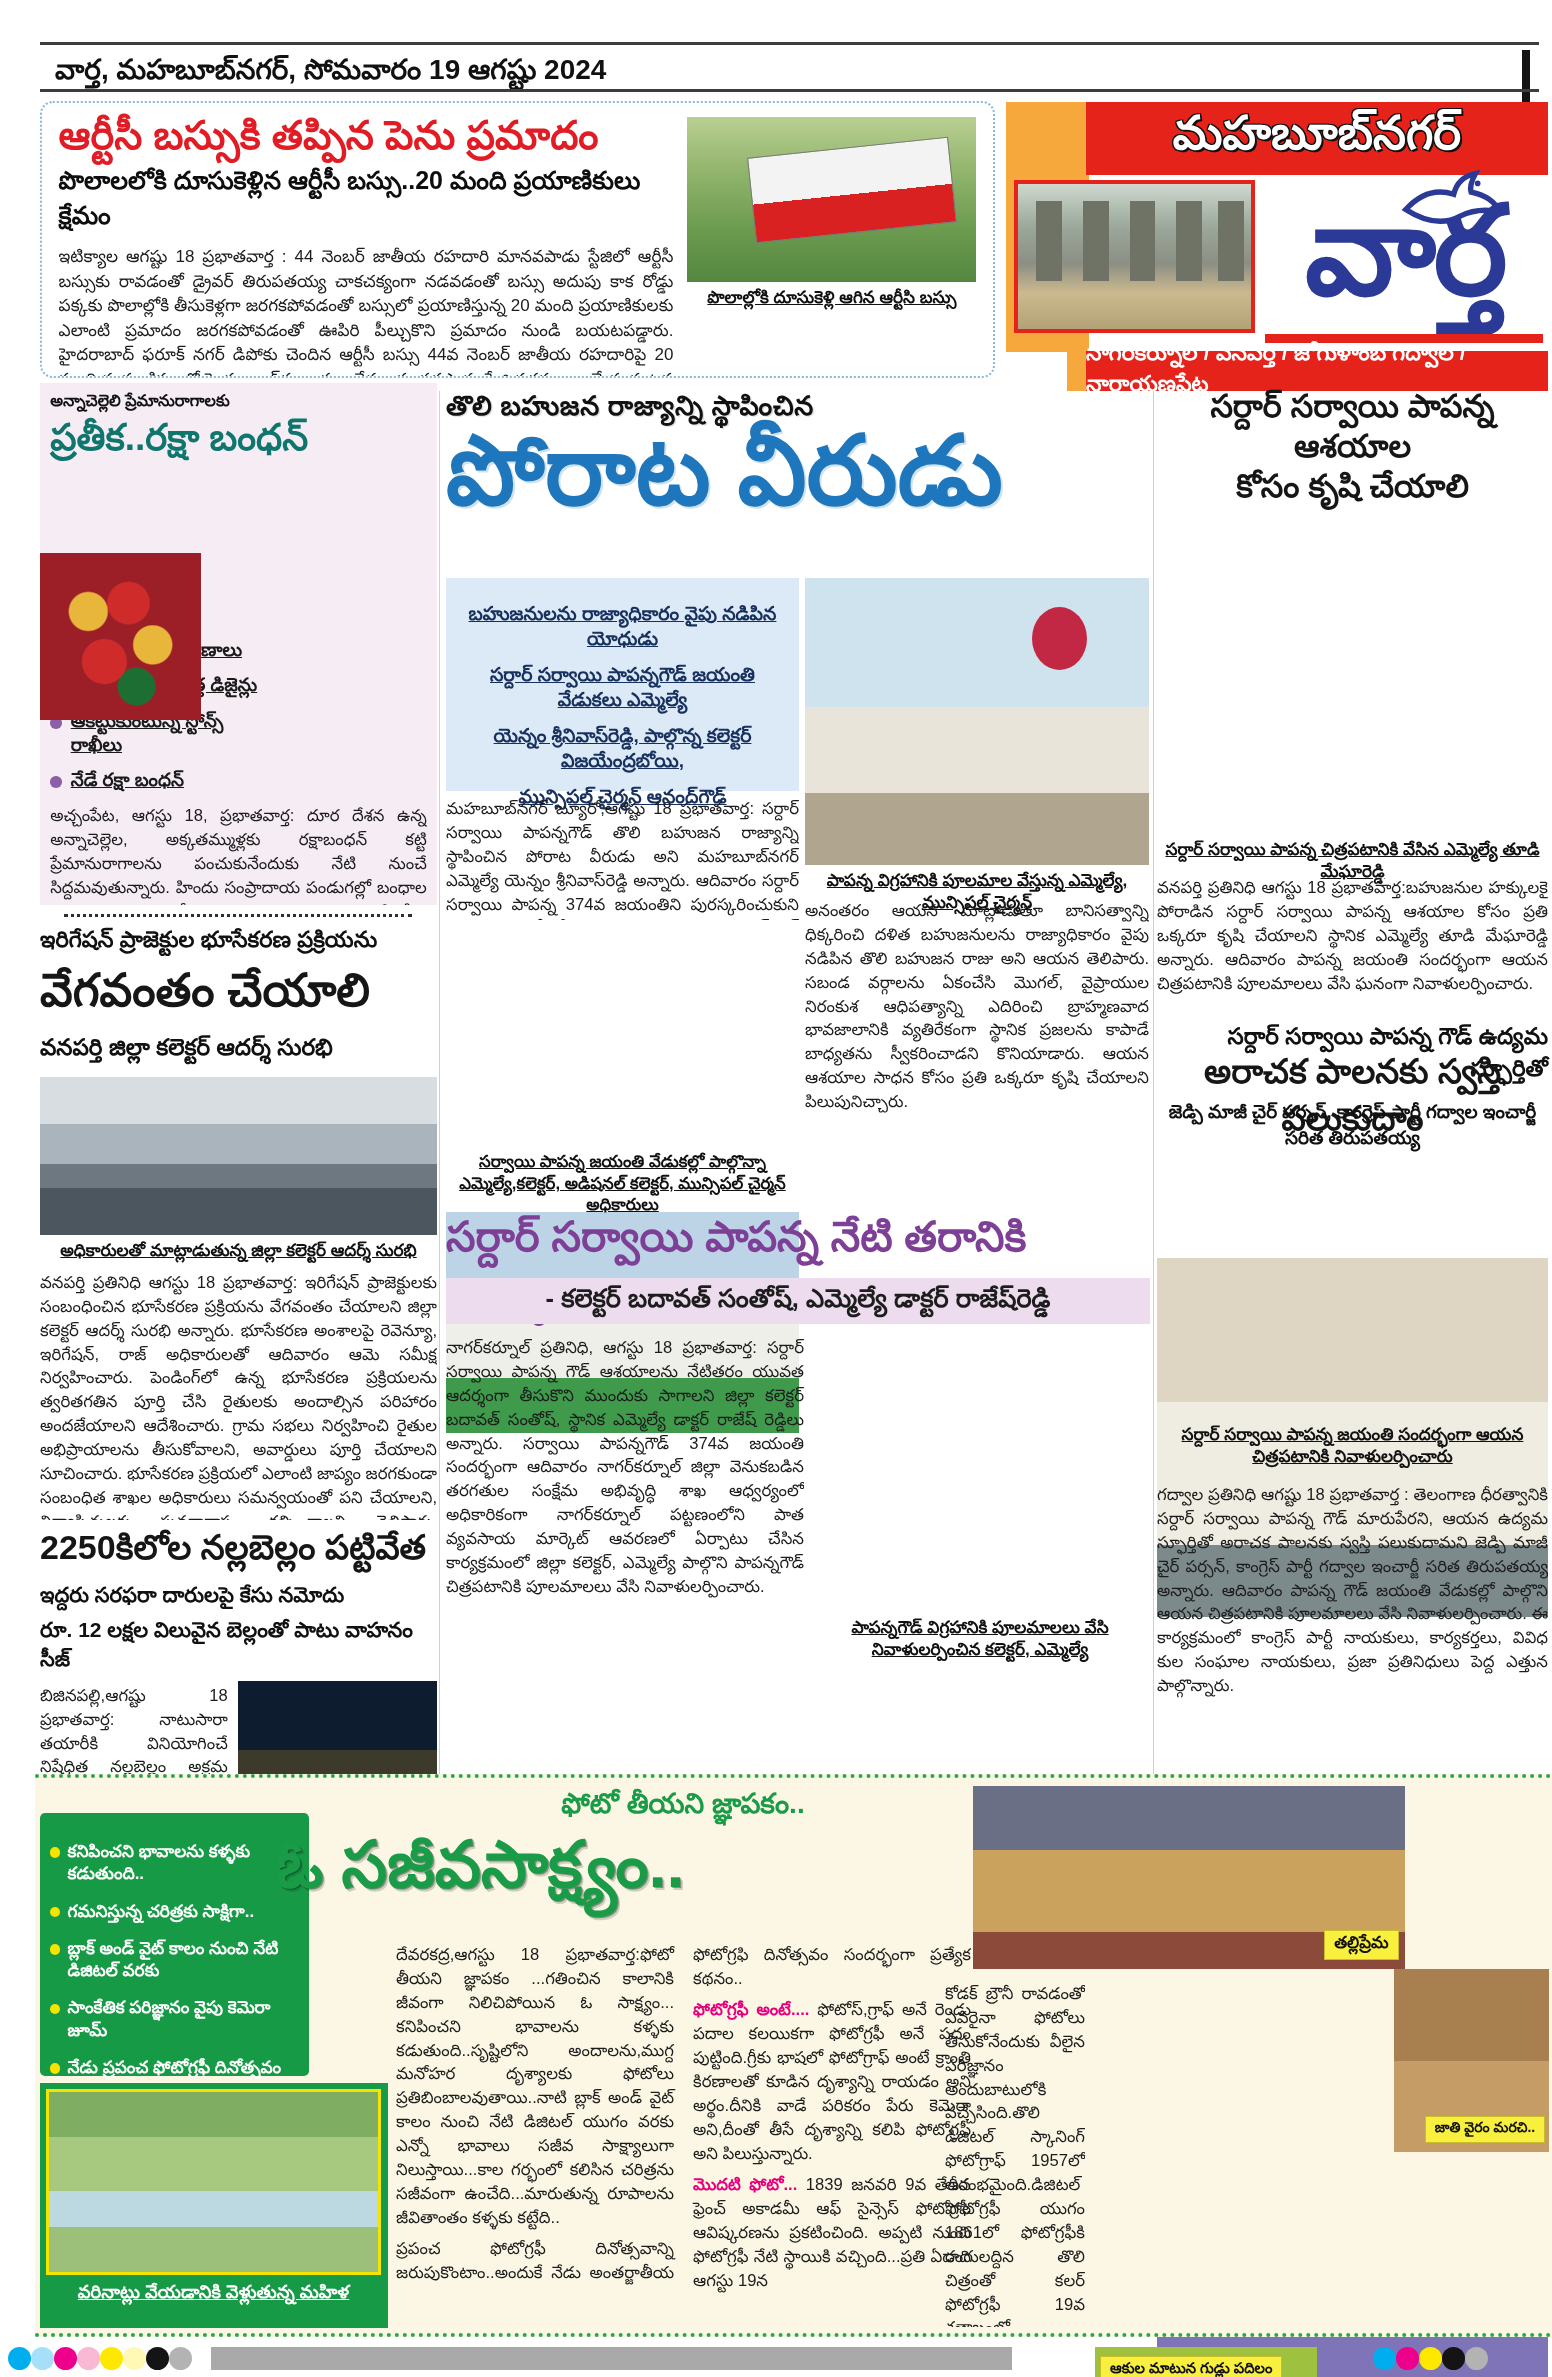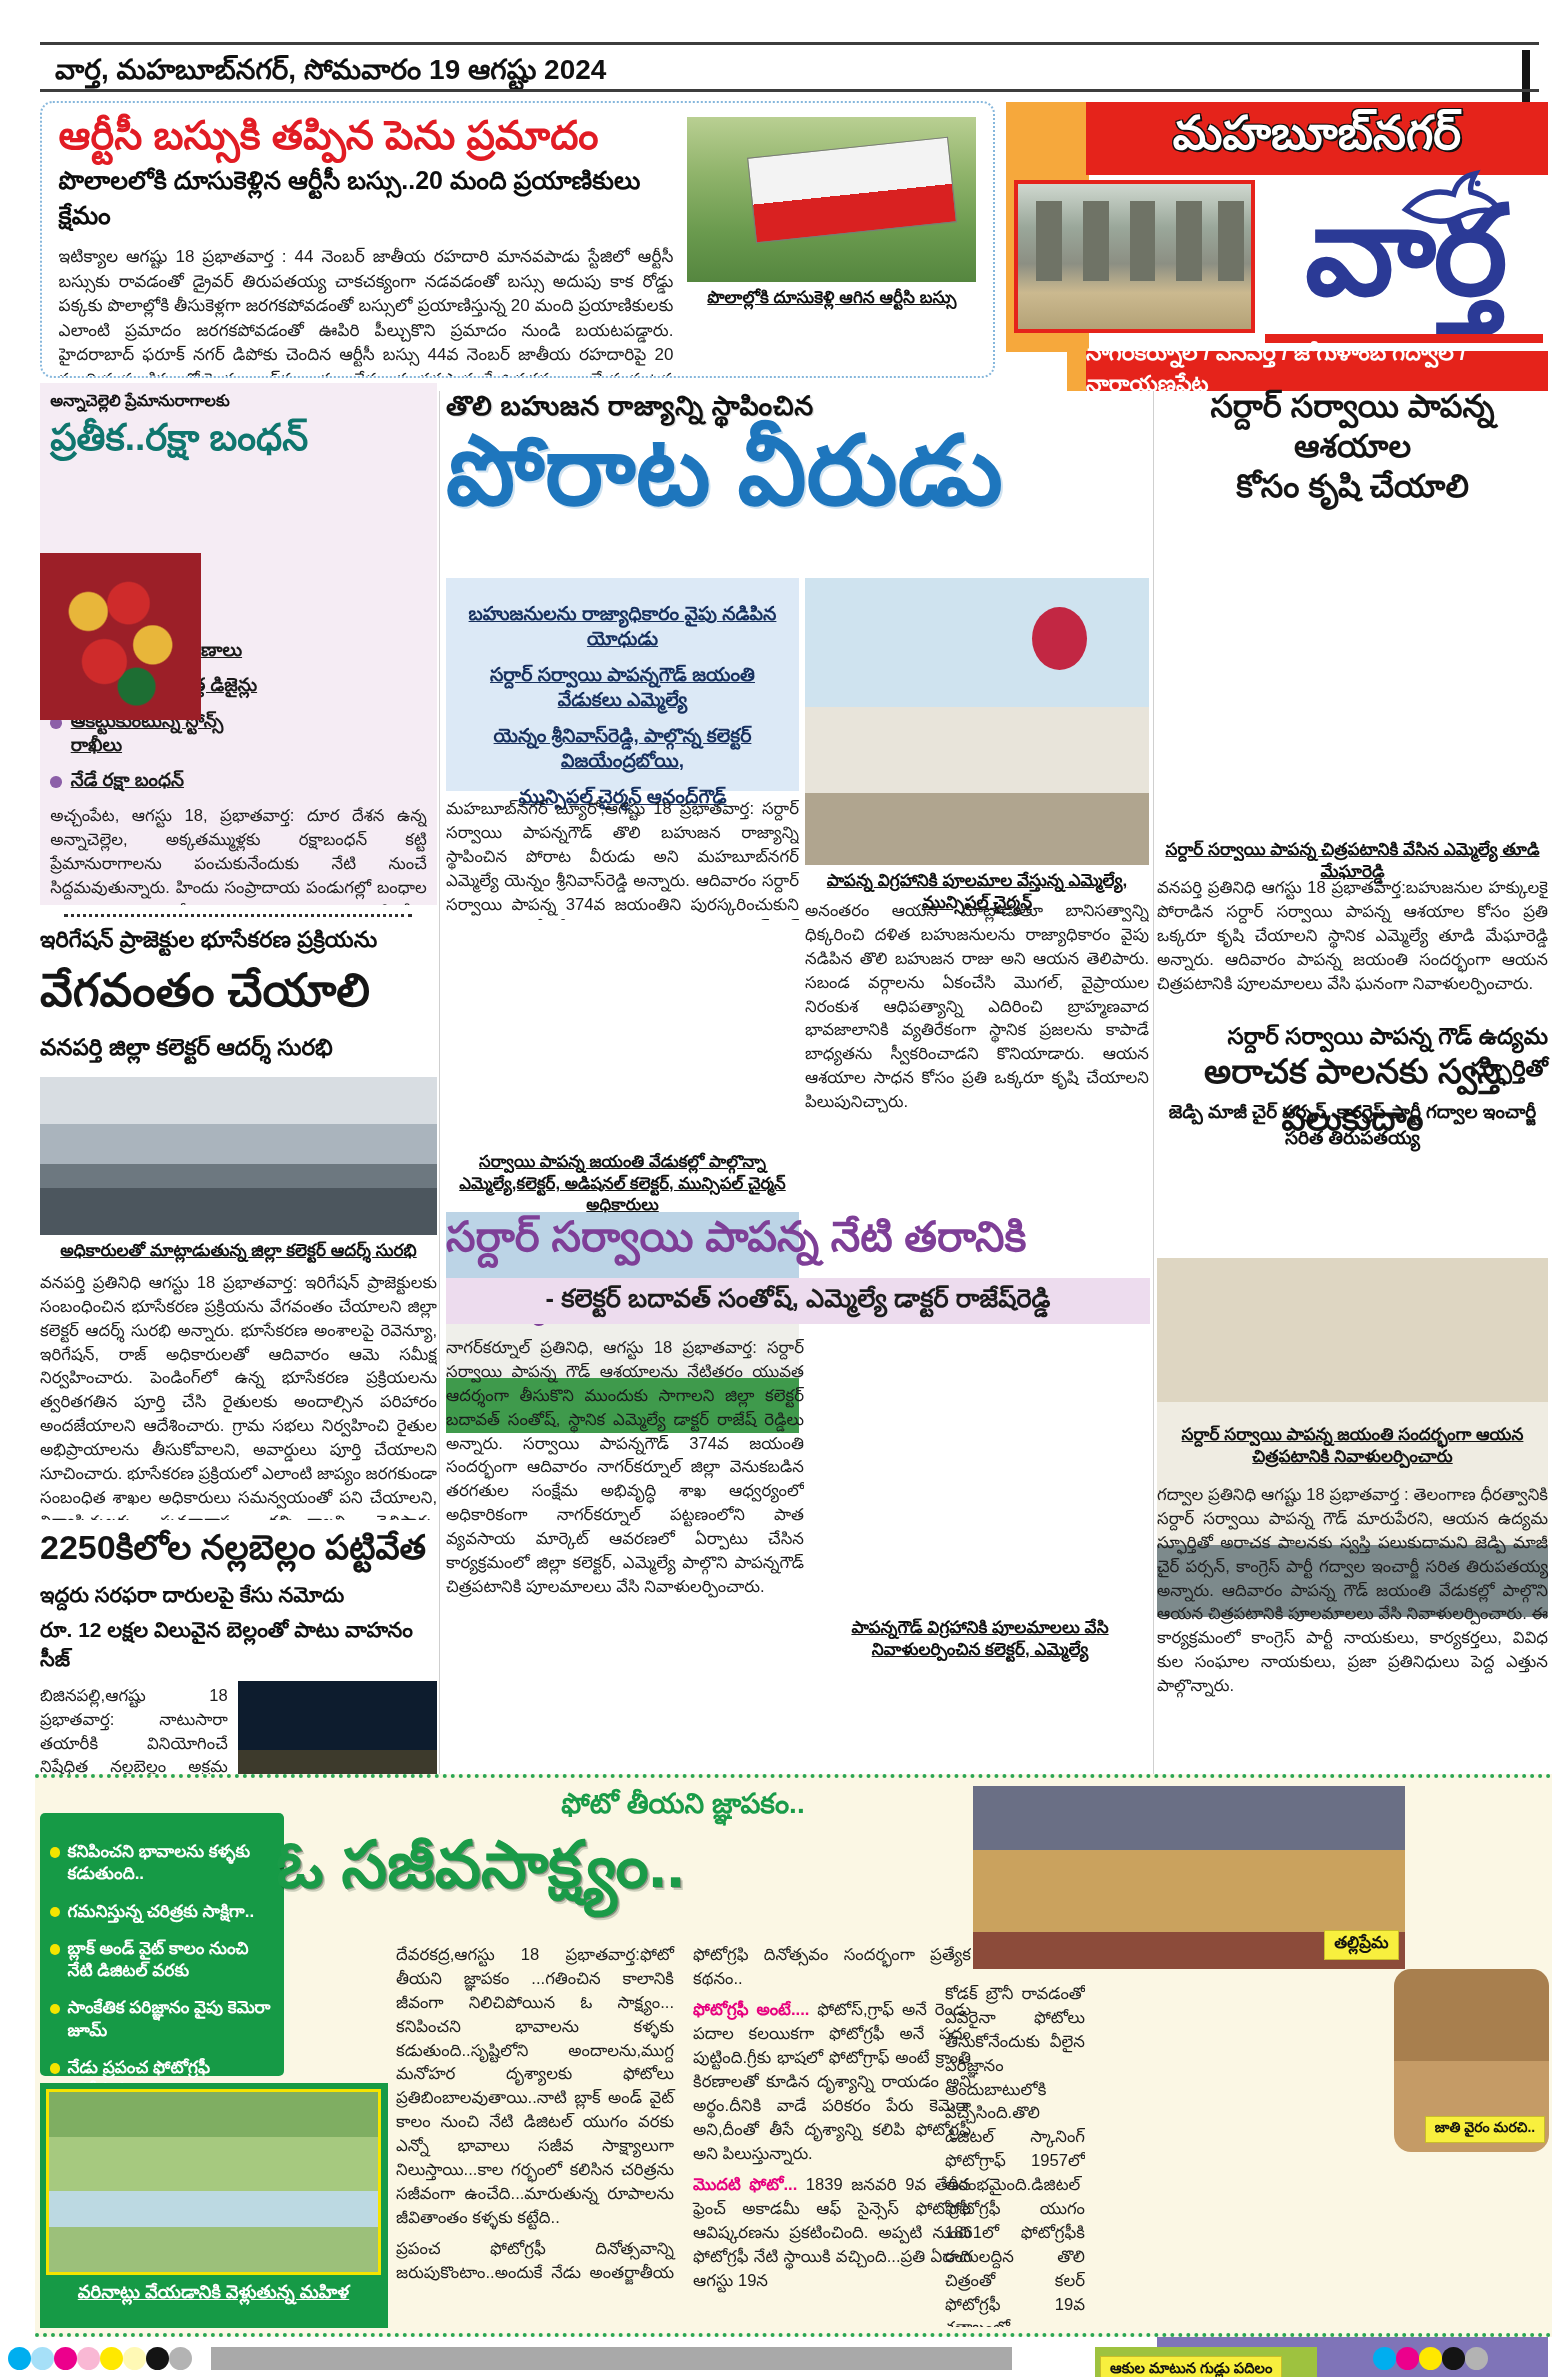--- a/index.html
+++ b/index.html
@@ -209,21 +209,21 @@
   <p class="abs body-text" style="left:1157px; top:876px; width:391px; height:140px;">వనపర్తి ప్రతినిధి ఆగస్టు 18 ప్రభాతవార్త:బహుజనుల హక్కులకై పోరాడిన సర్దార్ సర్వాయి పాపన్న ఆశయాల కోసం ప్రతి ఒక్కరూ కృషి చేయాలని స్థానిక ఎమ్మెల్యే తూడి మేఘారెడ్డి అన్నారు. ఆదివారం పాపన్న జయంతి సందర్భంగా ఆయన చిత్రపటానికి పూలమాలలు వేసి ఘనంగా నివాళులర్పించారు.</p>
 
   <div class="abs kicker" style="left:1157px; top:1023px; width:391px; font-size:23px; text-align:right;">సర్దార్ సర్వాయి పాపన్న గౌడ్ ఉద్యమ స్ఫూర్తితో</div>
   <h1 class="abs sec-headline" style="left:1157px; top:1052px; width:391px; font-size:34px; text-align:center;">అరాచక పాలనకు స్వస్తి పలుకుదాం</h1>
   <div class="abs kicker" style="left:1157px; top:1101px; width:391px; font-size:18.5px; text-align:center;">జెడ్పి మాజీ చైర్ పర్సన్, కాంగ్రెస్ పార్టీ గద్వాల ఇంచార్జీ సరిత తిరుపతయ్య</div>
   <div class="abs ph ph-arachaka" style="left:1157px; top:1130px; width:391px; height:287px;"></div>
   <div class="abs caption" style="left:1157px; top:1424px; width:391px;">సర్దార్ సర్వాయి పాపన్న జయంతి సందర్భంగా ఆయన చిత్రపటానికి నివాళులర్పించారు</div>
   <p class="abs body-text" style="left:1157px; top:1483px; width:391px; height:294px;">గద్వాల ప్రతినిధి ఆగష్టు 18 ప్రభాతవార్త : తెలంగాణ ధీరత్వానికి సర్దార్ సర్వాయి పాపన్న గౌడ్ మారుపేరని, ఆయన ఉద్యమ స్ఫూర్తితో అరాచక పాలనకు స్వస్తి పలుకుదామని జెడ్పి మాజీ చైర్ పర్సన్, కాంగ్రెస్ పార్టీ గద్వాల ఇంచార్జీ సరిత తిరుపతయ్య అన్నారు. ఆదివారం పాపన్న గౌడ్ జయంతి వేడుకల్లో పాల్గొని ఆయన చిత్రపటానికి పూలమాలలు వేసి నివాళులర్పించారు. ఈ కార్యక్రమంలో కాంగ్రెస్ పార్టీ నాయకులు, కార్యకర్తలు, వివిధ కుల సంఘాల నాయకులు, ప్రజా ప్రతినిధులు పెద్ద ఎత్తున పాల్గొన్నారు.</p>
 
   <section class="abs photo-sec" style="left:35px; top:1774px; width:1517px; height:563px;">
-    <div class="abs greenbox" style="left:4.5px; top:35px; width:244px; height:263px;">
+    <div class="abs greenbox" style="left:4.5px; top:35px; width:269px; height:263px;">
       <div class="gitem">
           <span class="gdot"></span>
           <span class="gtxt">కనిపించని భావాలను కళ్ళకు కడుతుంది..</span>
         </div>
       <div class="gitem">
           <span class="gdot"></span>
           <span class="gtxt">గమనిస్తున్న చరిత్రకు సాక్షిగా..</span>
         </div>
       <div class="gitem">
           <span class="gdot"></span>
@@ -251,21 +251,21 @@
       <p>దేవరకద్ర,ఆగస్టు 18 ప్రభాతవార్త:ఫోటో తీయని జ్ఞాపకం ...గతించిన కాలానికి జీవంగా నిలిచిపోయిన ఓ సాక్ష్యం... కనిపించని భావాలను కళ్ళకు కడుతుంది..సృష్టిలోని అందాలను,ముగ్ద మనోహర దృశ్యాలకు ఫోటోలు ప్రతిబింబాలవుతాయి..నాటి బ్లాక్ అండ్ వైట్ కాలం నుంచి నేటి డిజిటల్ యుగం వరకు ఎన్నో భావాలు సజీవ సాక్ష్యాలుగా నిలుస్తాయి...కాల గర్భంలో కలిసిన చరిత్రను సజీవంగా ఉంచేది...మారుతున్న రూపాలను జీవితాంతం కళ్ళకు కట్టేది..</p>
       <p style="margin-top:7.7px;">ప్రపంచ ఫోటోగ్రఫీ దినోత్సవాన్ని జరుపుకొంటాం..అందుకే నేడు అంతర్జాతీయ ఫోటోగ్రఫి దినోత్సవం సందర్భంగా ప్రత్యేక కథనం..</p>
       <p style="margin-top:7.7px;"><span class="pink-lead">ఫోటోగ్రఫీ అంటే....</span> <span>ఫోటోస్,గ్రాఫ్ అనే రెండు పదాల కలయికగా ఫోటోగ్రఫీ అనే పదం పుట్టింది.గ్రీకు భాషలో ఫోటోగ్రాఫ్ అంటే క్రాంతి కిరణాలతో కూడిన దృశ్యాన్ని రాయడం అని అర్థం.దీనికి వాడే పరికరం పేరు కెమెరా అని,దీంతో తీసే దృశ్యాన్ని కలిపి ఫోటోగ్రఫీ అని పిలుస్తున్నారు.</span></p>
       <p style="margin-top:7.7px;"><span class="pink-lead">మొదటి ఫోటో...</span> <span>1839 జనవరి 9వ తేదీన ఫ్రెంచ్ అకాడమీ ఆఫ్ సైన్సెస్ ఫోటోగ్రఫీ ఆవిష్కరణను ప్రకటించింది. అప్పటి నుంచి ఫోటోగ్రఫీ నేటి స్థాయికి వచ్చింది...ప్రతి ఏడాది ఆగస్టు 19న</span></p>
 
     </div>
 
     <div class="abs ph ph-hen" style="left:918px; top:7.7px; width:432px; height:183px;">
       <span class="chip" style="right:6.4px; bottom:9px;">తల్లిప్రేమ</span>
     </div>
-    <div class="abs ph ph-dogs" style="left:1359px; top:7.7px; width:155px; height:183px;border-radius:17px;">
+    <div class="abs ph ph-dogs" style="left:1359px; top:7.7px; width:155px; height:183px;">
       <span class="chip" style="right:3.8px; bottom:9px; font-size:14px;">జాతి వైరం మరచి..</span>
     </div>
 
     <p class="abs body-text" style="left:910px; top:204px; width:140px; height:345px;">కోడక్ బ్రౌనీ రావడంతో ఎవరైనా ఫోటోలు తీసుకోనేందుకు వీలైన పరిజ్ఞానం అందుబాటులోకి వచ్చేసింది.తొలి డిజిటల్ స్కానింగ్ ఫోటోగ్రాఫ్ 1957లో ఆరంభమైంది.డిజిటల్ ఫోటోగ్రఫీ యుగం 1861లో ఫోటోగ్రఫీకి రంగులద్దిన తొలి చిత్రంతో కలర్ ఫోటోగ్రఫీ 19వ శతాబ్దంలో అందుబాటులోకి వచ్చింది.</p>
 
     <div class="abs ph ph-nest1" style="left:1060px; top:203px; width:222px; height:345px;">
       <span class="chip" style="left:5.1px; top:9px; font-size:14.7px;">ఆకుల మాటున గుడ్లు పదిలం</span>
     </div>
 
   </section>

